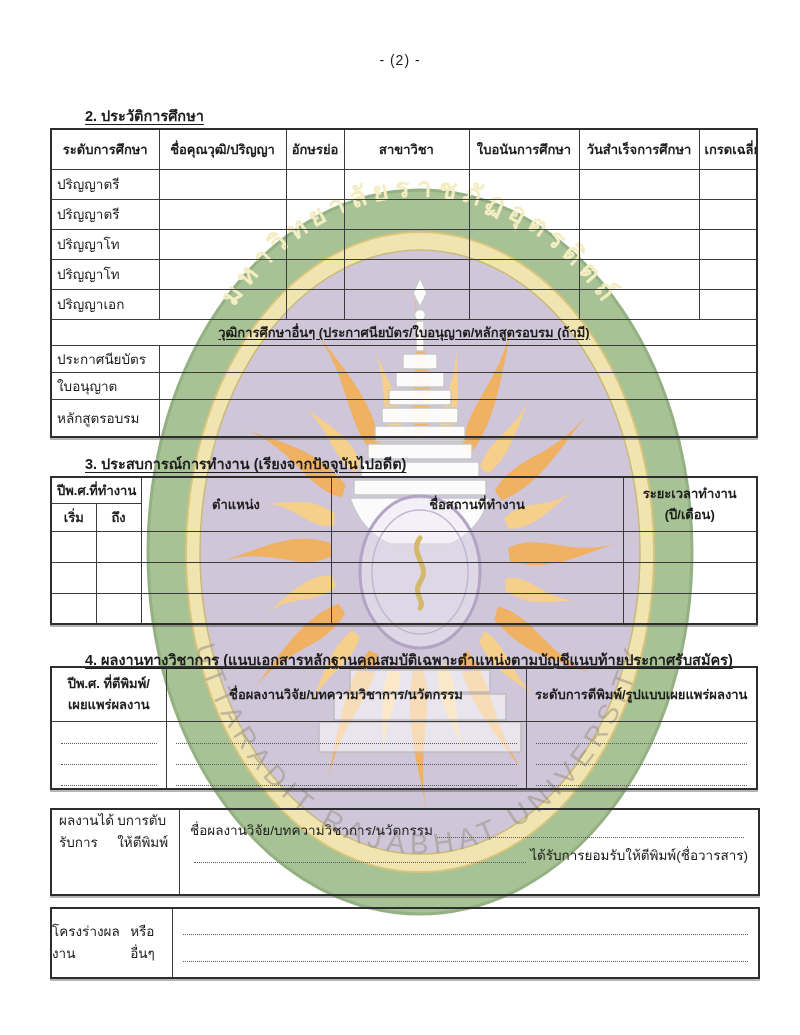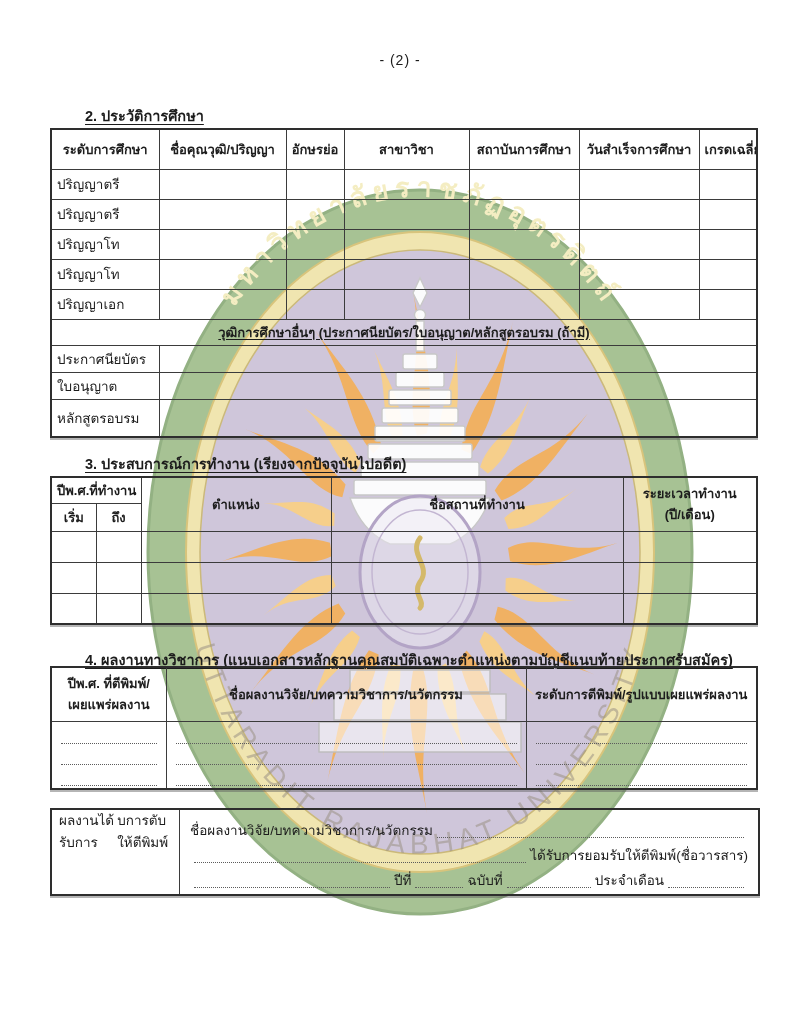--- a/index.html
+++ b/index.html
@@ -135,21 +135,21 @@
         <col style="width:110px">
         <col style="width:120px">
         <col style="width:58px">
     </colgroup>
     <tbody>
         <tr style="height:40px">
       <th>ระดับการศึกษา</th>
       <th>ชื่อคุณวุฒิ/ปริญญา</th>
       <th>อักษรย่อ</th>
       <th>สาขาวิชา</th>
-      <th>สถาบันการศึกษา</th>
+      <th>ใบอนันการศึกษา</th>
       <th>วันสำเร็จการศึกษา</th>
       <th>เกรดเฉลี่ย</th>
     </tr>
     <tr style="height:30px">
       <td class="lbl">ปริญญาตรี</td>
       <td></td>
           <td></td>
       <td></td>
           <td></td>
       <td></td>
@@ -301,26 +301,27 @@
     </div>
     <div class="cnt">
       <div class="fline">
         <span class="t">ชื่อผลงานวิจัย/บทความวิชาการ/นวัตกรรม</span>
         <span class="dl" style="flex:1"></span>
       </div>
       <div class="fline">
         <span class="dl" style="flex:1"></span>
         <span class="t">ได้รับการยอมรับให้ตีพิมพ์(ชื่อวารสาร)</span>
       </div>
-      <div class="fline">
-        <span class="dl" style="width:196px"></span>
-        <span class="t">ปีที่</span>
-        <span class="dl" style="width:48px"></span>
-        <span class="t">ฉบับที่</span>
-        <span class="dl" style="width:84px"></span>
-        <span class="t">ประจำเดือน</span>
-        <span class="dl" style="flex:1"></span>
-      </div>
     </div>
   </div>
 
+  <div class="fbox" style="top:907px;height:68px;">
+    <div class="side">
+      <span>โครงร่างผลงาน</span>
+      <span>หรืออื่นๆ</span>
+    </div>
+    <div class="cnt" style="padding-top:14px;">
+      <div class="dl"></div>
+      <div class="dl" style="margin-top:14px;"></div>
+    </div>
+  </div>
 
 </div>
 
 </body></html>

